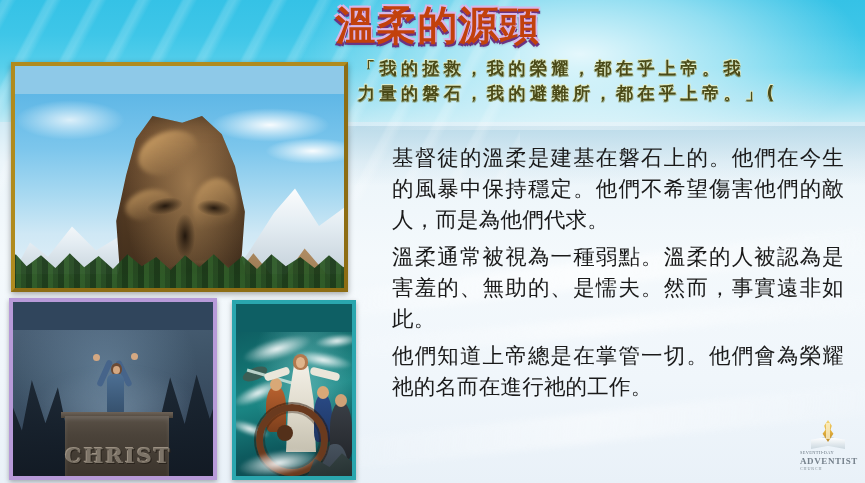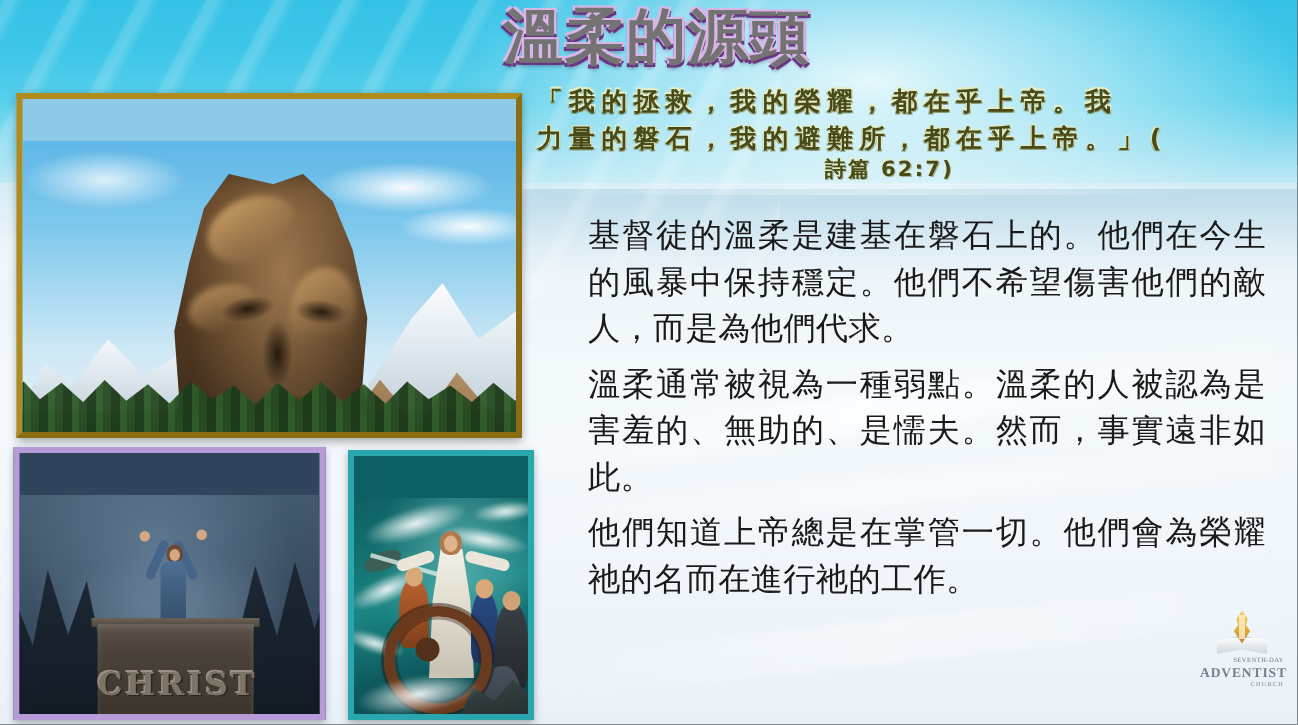--- a/index.html
+++ b/index.html
@@ -106,21 +106,21 @@
   .title {
     position: absolute;
     left: 288px; top: 1px;
     width: 300px;
     text-align: center;
     font-family: "DejaVu Sans", sans-serif;
     font-weight: 700;
     font-size: 40px;
     line-height: 48px;
     letter-spacing: 1px;
-    color: #737373;
+    color: #c2410c;
     text-shadow:
       -1.6px -1.6px 0 #d9b6e8,
        1.6px -1.6px 0 #d9b6e8,
       -1.6px  1.6px 0 #6b3382,
        1.6px  1.6px 0 #6b3382,
        0 2px 3px rgba(40,10,60,.45);
     white-space: nowrap;
   }
 
   .verse {
@@ -421,23 +421,23 @@
   }
   .st-rock {
     position:absolute; left:70px; bottom:-4px; width:62px; height:36px;
     background: linear-gradient(170deg,#3c4a4a,#222d2e);
     clip-path: polygon(0% 100%, 14% 40%, 38% 64%, 58% 26%, 80% 58%, 100% 34%, 100% 100%);
   }
 
   
   .logo {
     position:absolute;
-    left: 800px; top: 407px;
+    left: 800px; top: 420px;
     width: 56px; height: 48px;
-    text-align:right;
+    text-align:left;
     opacity:.92;
   }
   .logo-mark { position:relative; width:100%; height:30px; }
   .logo-book {
     position:absolute; left:11px; top:17px; width:34px; height:11px;
     background: linear-gradient(180deg,#ffffff,#c9d6de);
     clip-path: polygon(0% 22%, 48% 0%, 52% 0%, 100% 22%, 100% 100%, 52% 76%, 48% 76%, 0% 100%);
     border-top: 1px solid #9fb0bb;
   }
   .logo-flame {
@@ -479,21 +479,20 @@
   <div class="bg-topband"></div>
   <div class="bg-streaks"></div>
   <div class="bg-glow"></div>
 
   <div class="title">溫柔的源頭</div>
 
   <div class="verse">
     <div>「我的拯救，我的榮耀，都在乎上帝。我</div>
     <div>力量的磐石，我的避難所，都在乎上帝。」(</div>
   </div>
-  <div class="verse-ref">詩篇 62:7)</div>
 
   <div class="body-col">
     <p class="para">基督徒的溫柔是建基在磐石上的。他們在今生的風暴中保持穩定。他們不希望傷害他們的敵人，而是為他們代求。</p>
     <p class="para">溫柔通常被視為一種弱點。溫柔的人被認為是害羞的、無助的、是懦夫。然而，事實遠非如此。</p>
     <p class="para">他們知道上帝總是在掌管一切。他們會為榮耀祂的名而在進行祂的工作。</p>
   </div>
 
   <div class="frame frame-main">
     <div class="pic">
       <div class="mtn-sky"></div>

